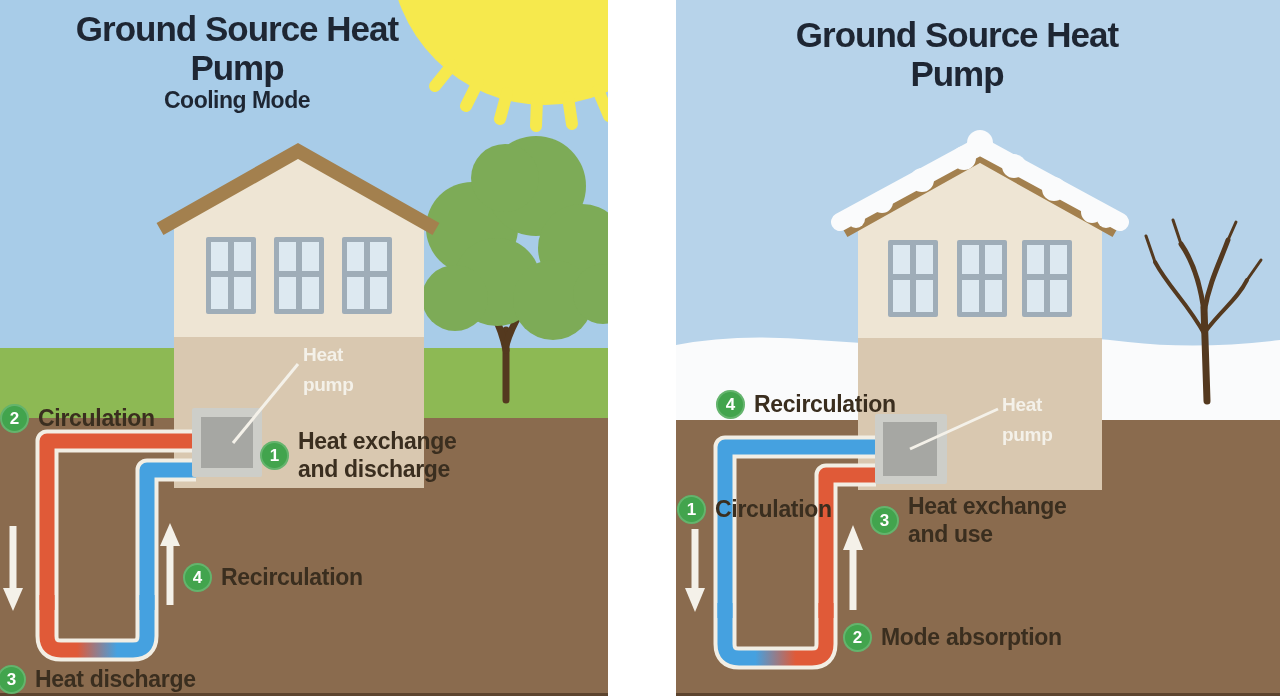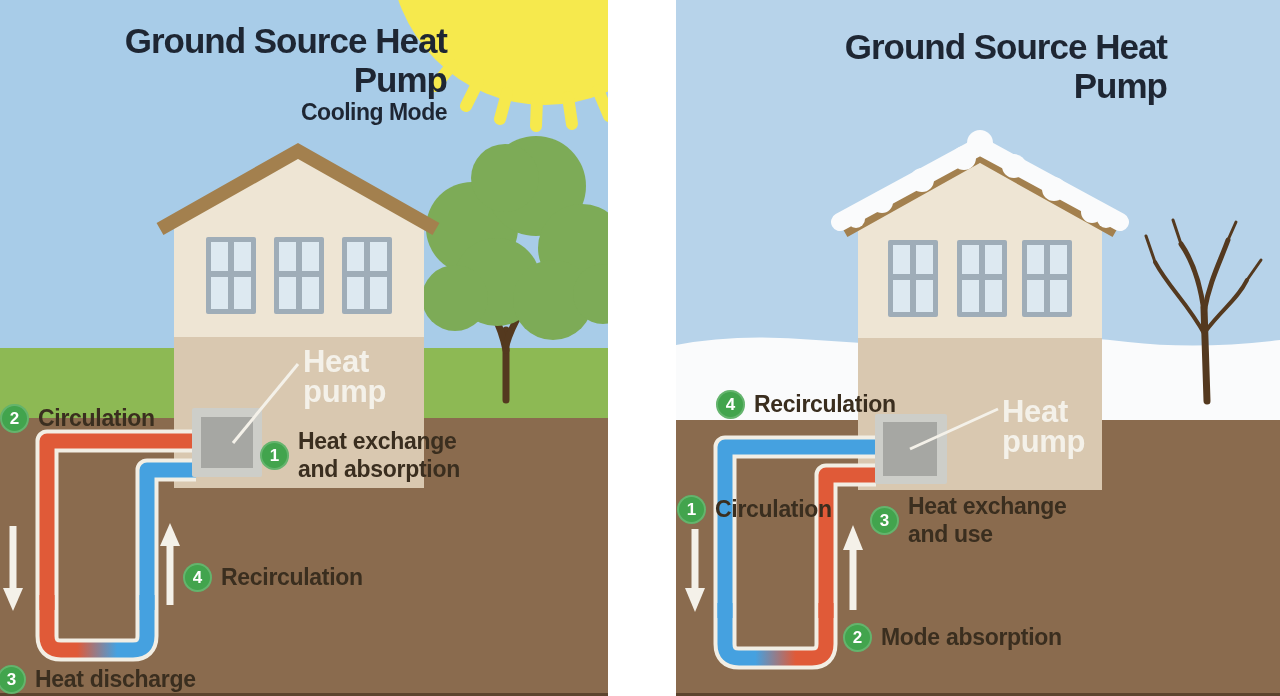--- a/index.html
+++ b/index.html
@@ -22,34 +22,34 @@
   .win-frame{fill:var(--window_frame);} .win-glass{fill:var(--window_glass);}
   .pump-out{fill:var(--pump_outer);} .pump-in{fill:var(--pump_inner);}
   .casing{stroke:var(--pipe_casing);fill:none;stroke-linejoin:round;}
   .pipe-hot{stroke:var(--pipe_hot);fill:none;stroke-linejoin:round;}
   .pipe-cold{stroke:var(--pipe_cold);fill:none;stroke-linejoin:round;}
   .flow-arrow{stroke:var(--arrow);fill:none;}
   .flow-head{fill:var(--arrow);}
   .pointer{stroke:var(--arrow);}
   .edge-shade{fill:rgba(45,30,14,0.5);}
 
-  .title-block{position:absolute;text-align:right;color:var(--title_text);z-index:5;margin-top:12px;}
+  .title-block{position:absolute;text-align:center;color:var(--title_text);z-index:5;}
   .title{font-weight:bold;font-size:35px;line-height:1.1;letter-spacing:-1px;}
   .subtitle{font-weight:bold;font-size:23px;line-height:1.2;letter-spacing:-0.5px;}
 
   .step{position:absolute;display:flex;align-items:center;gap:9px;z-index:6;
         font-weight:bold;font-size:23px;letter-spacing:-0.3px;color:var(--label_text);
         white-space:nowrap;}
   .step .lines{line-height:28px;}
   .badge{width:29px;height:29px;border-radius:50%;background:var(--step_badge);
          color:#ffffff;font-size:17px;line-height:29px;text-align:center;
          flex:0 0 29px;letter-spacing:0;
          box-shadow:inset 0 0 0 2px rgba(255,255,255,0.18);}
   .pump-label{position:absolute;z-index:6;color:var(--arrow);
-              font-weight:bold;font-size:31px;line-height:30px;letter-spacing:-0.3px;margin-top:7px;}
+              font-weight:bold;font-size:19px;line-height:30px;letter-spacing:-0.3px;}
 </style>
 </head>
 <body>
 
 <div class="panel" id="panel-left">
   <svg class="scene" width="608" height="696" viewBox="0 0 608 696">
     <defs>
       <g id="win">
         <rect class="win-frame" x="0" y="0" width="50" height="77" rx="2"></rect>
         <rect class="win-glass" x="5" y="5" width="40" height="67"></rect>
@@ -153,21 +153,21 @@
 
   <div class="step" style="left:0px;top:404px;">
     <span class="badge">2</span>
     <span>Circulation</span>
   </div>
 
   <div class="step" style="left:260px;top:427px;">
     <span class="badge">1</span>
     <div class="lines">
       <div>Heat exchange</div>
-      <div>and absorption</div>
+      <div>and discharge</div>
     </div>
   </div>
 
   <div class="step" style="left:183px;top:563px;">
     <span class="badge">4</span>
     <span>Recirculation</span>
   </div>
 
   <div class="step" style="left:-3px;top:665px;">
     <span class="badge">3</span>

